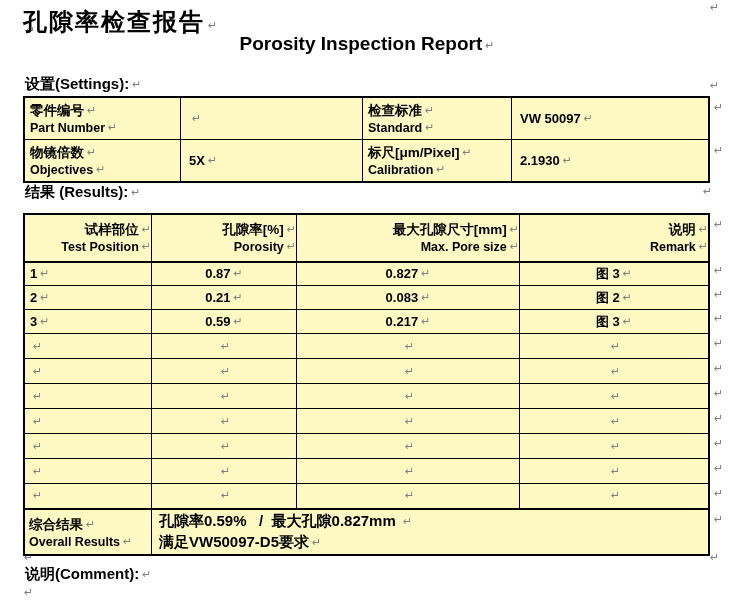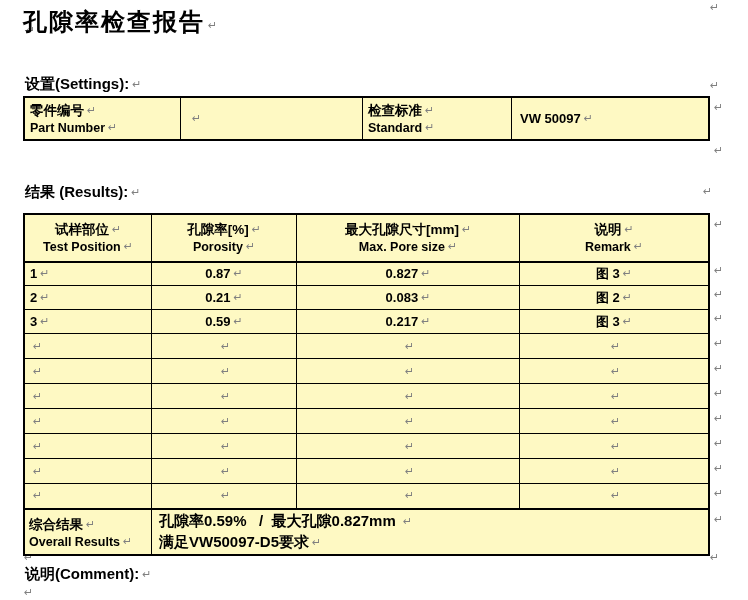--- a/index.html
+++ b/index.html
@@ -39,21 +39,21 @@
   table { border-collapse:collapse; table-layout:fixed; }
   td, th { border:1px solid #000; vertical-align:middle; overflow:hidden; }
   .cn { font-size:13.5px; font-weight:700; line-height:19px; }
   .en { font-size:12.5px; font-weight:700; line-height:16px; }
   
   .settings-tbl tr { height:42px; }
   .settings-tbl td.label { padding:2px 0 2px 5px; }
   .settings-tbl td.value { padding-left:8px; font-size:13px; font-weight:700; }
   
   .results-tbl tr.hdr { height:47px; }
-  .results-tbl th { text-align:center; border-bottom:2px solid #000; padding:2px 0;margin-left:36px; }
+  .results-tbl th { text-align:right; border-bottom:2px solid #000; padding:2px 0;margin-left:36px; }
   .results-tbl tr.data  { height:24px; }
   .results-tbl tr.empty { height:25px; }
   .results-tbl tr.overall { height:44px; }
   .results-tbl td { font-size:13px; font-weight:700; }
   .results-tbl td.pos { text-align:left; padding-left:5px; }
   .results-tbl td.ctr { text-align:center; }
   .results-tbl tr.overall td { border-top:2px solid #000; }
   .results-tbl td.olabel { padding:4px 0 2px 4px; }
   .results-tbl td.ovalue { padding:1px 0 1px 7px; }
   .overall-line { font-size:15px; font-weight:700; line-height:20px; white-space:pre; }
@@ -80,20 +80,21 @@
   <span class="amark" style="left:714px;top:338px">↵</span>
   <span class="amark" style="left:714px;top:363px">↵</span>
   <span class="amark" style="left:714px;top:388px">↵</span>
   <span class="amark" style="left:714px;top:413px">↵</span>
   <span class="amark" style="left:714px;top:438px">↵</span>
   <span class="amark" style="left:714px;top:463px">↵</span>
   <span class="amark" style="left:714px;top:488px">↵</span>
   <span class="amark" style="left:714px;top:514px">↵</span>
 
   <div class="title-cn"><span>孔隙率检查报告</span><span class="mark">↵</span></div>
+  <div class="title-en"><span>Porosity Inspection Report</span><span class="mark">↵</span></div>
 
   <div class="heading" id="h-settings"><span>设置(Settings):</span><span class="mark">↵</span></div>
   <div class="heading" id="h-results"><span>结果 (Results):</span><span class="mark">↵</span></div>
   <div class="heading" id="h-comment"><span>说明(Comment):</span><span class="mark">↵</span></div>
 
   <div class="tblwrap" id="settings-wrap">
     <table class="settings-tbl">
       <colgroup>
           <col style="width:156px">
           <col style="width:182px">
@@ -106,20 +107,32 @@
               <div class="cn">零件编号<span class="mark">↵</span></div>
               <div class="en">Part Number<span class="mark">↵</span></div>
             </td>
             <td class="value"><span class="mark">↵</span></td>
             <td class="label">
               <div class="cn">检查标准<span class="mark">↵</span></div>
               <div class="en">Standard<span class="mark">↵</span></div>
             </td>
             <td class="value"><span>VW 50097</span><span class="mark">↵</span></td>
           </tr>
+          <tr>
+            <td class="label">
+              <div class="cn">物镜倍数<span class="mark">↵</span></div>
+              <div class="en">Objectives<span class="mark">↵</span></div>
+            </td>
+            <td class="value"><span>5X</span><span class="mark">↵</span></td>
+            <td class="label">
+              <div class="cn">标尺[μm/Pixel]<span class="mark">↵</span></div>
+              <div class="en">Calibration<span class="mark">↵</span></div>
+            </td>
+            <td class="value"><span>2.1930</span><span class="mark">↵</span></td>
+          </tr>
         </tbody>
     </table>
   </div>
 
   <div class="tblwrap" id="results-wrap">
     <table class="results-tbl">
       <colgroup>
           <col style="width:127px">
           <col style="width:145px">
           <col style="width:223px">

